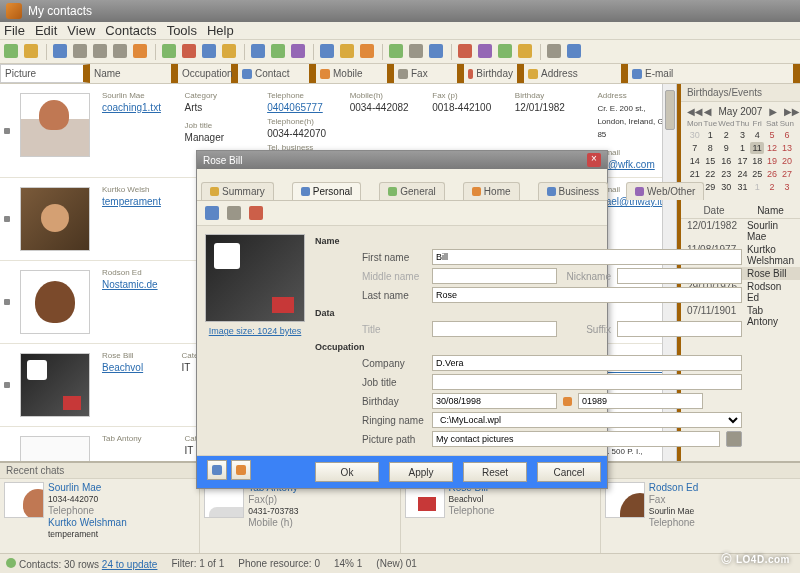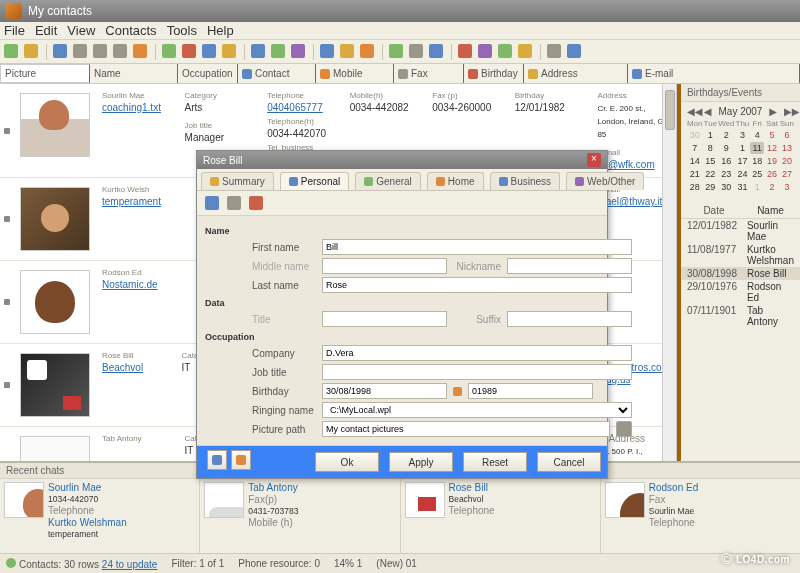--- a/index.html
+++ b/index.html
@@ -22,21 +22,21 @@
 .ico-green { background: #7fb869; border-radius: 2px; }
 .ico-red { background: #cc5f49; border-radius: 2px; }
 .ico-blue { background: #5c86c5; border-radius: 2px; }
 .ico-yellow { background: #d9aa3f; border-radius: 2px; }
 .ico-purple { background: #9567b5; border-radius: 2px; }
 .ico-gray { background: #9a9688; border-radius: 2px; }
 .ico-orange { background: #e0893a; border-radius: 2px; }
 
 
 .col-headers { height: 20px; background: #f3f0e5; border-bottom: 1px solid #cec9ba; display: flex; align-items: center; padding-left: 90px; }
-.col-headers .col { flex: 0 0 auto; padding: 0 4px; display: flex; align-items: center; gap: 3px; color: #555; border-right: 1px solid #a16207; height: 100%; }
+.col-headers .col { flex: 0 0 auto; padding: 0 4px; display: flex; align-items: center; gap: 3px; color: #555; border-right: 7px solid #a16207; height: 100%; }
 .col-headers .col.pic { width: 90px; margin-left: -90px; }
 .col-headers .col .hdr-icon { width: 10px; height: 10px; }
 
 
 .body-flex { display: flex; height: calc(100% - 22px - 18px - 24px - 20px - 112px); }
 .contacts { flex: 1 1 auto; overflow: hidden; background: #fff; border-right: 1px solid #ccc; }
 .sidebar { width: 160px; background: #f0ede2; border-left: 4px solid #a16207; display: flex; flex-direction: column; }
 
 
 .contact-row { display: flex; border-bottom: 1px solid #e6e3d7; padding: 4px 2px; min-height: 78px; }
@@ -80,21 +80,21 @@
 .birthday-list .bl-head { display: flex; gap: 6px; color: #777; border-bottom: 1px solid #d6d2c4; padding: 2px 6px; text-align: center; }
 .birthday-list .bl-row { display: flex; gap: 6px; padding: 1px 6px; }
 .birthday-list .bl-row.hl { background: #ddd8ca; }
 .birthday-list .bl-date { width: 54px; color: #555; }
 .birthday-list .bl-name { flex: 1; color: #333; }
 
 
 .dialog { position: absolute; left: 196px; top: 150px; width: 412px; background: #ece8db; border: 1px solid #888; box-shadow: 2px 2px 6px rgba(0,0,0,0.3); }
 .dialog .dlg-title { height: 18px; background: linear-gradient(180deg,#9b9b9b,#7a7a7a); display: flex; align-items: center; padding: 0 6px; color: #fff; font-size: 10px; justify-content: space-between; }
 .dialog .dlg-close { width: 14px; height: 14px; background: #c94646; color: #fff; text-align: center; line-height: 12px; border-radius: 2px; cursor: pointer; }
-.dlg-tabs { display: flex; background: #f2efe3; border-bottom: 1px solid #c9c4b5; padding: 3px 4px 0 4px; gap: 6px; }
+.dlg-tabs { display: flex; background: #f2efe3; border-bottom: 1px solid #c9c4b5; padding: 13px 4px 0 4px; gap: 18px; }
 .dlg-tabs .tab { padding: 3px 8px; border: 1px solid #c9c4b5; border-bottom: none; border-radius: 3px 3px 0 0; background: #ece8db; display: flex; align-items: center; gap: 3px; color: #555; cursor: pointer; }
 .dlg-tabs .tab.active { background: #f7f5ec; color: #222; }
 .dlg-toolbar { background: #f2efe3; padding: 3px 6px; display: flex; gap: 4px; border-bottom: 1px solid #d6d2c4; }
 .dlg-toolbar .btn { width: 18px; height: 18px; display: flex; align-items: center; justify-content: center; }
 .dlg-body { display: flex; padding: 8px; gap: 10px; background: #ece8db; }
 .dlg-left { width: 110px; display: flex; flex-direction: column; align-items: center; gap: 4px; }
 .dlg-left .thumb { width: 100px; height: 88px; border: 1px solid #bbb; background: linear-gradient(135deg,#222,#555); position: relative; }
 .dlg-left .thumb::before { content:""; position:absolute; left:8px; top:8px; width:26px; height:26px; background:#fff; border-radius:3px; }
 .dlg-left .thumb::after { content:""; position:absolute; right:10px; bottom:8px; width:22px; height:16px; background:#c73838; }
 .dlg-left .caption { color: #2a6cb0; text-decoration: underline; font-size: 9px; }
@@ -231,21 +231,21 @@
           <span class="dot"></span>
         </div>
       <div class="pic-cell">
           <div class="pic person"></div>
         </div>
       <div class="info-cols">
         <div class="info-cell"><div class="label">Sourlin Mae</div><span class="value">coaching1.txt</span></div>
         <div class="info-cell"><div class="label">Category</div><span class="plain">Arts</span><div class="label" style="margin-top:6px">Job title</div><span class="plain">Manager</span></div>
         <div class="info-cell"><div class="label">Telephone</div><span class="value">0404065777</span><div class="label" style="margin-top:2px">Telephone(h)</div><span class="plain">0034-442070</span><div class="label" style="margin-top:2px">Tel. business</div><span class="value">0034-442082</span></div>
         <div class="info-cell"><div class="label">Mobile(h)</div><span class="plain">0034-442082</span></div>
-        <div class="info-cell"><div class="label">Fax (p)</div><span class="plain">0034-260000</span></div>
+        <div class="info-cell"><div class="label">Fax (p)</div><span class="plain">0018-442100</span></div>
         <div class="info-cell"><div class="label">Birthday</div><span class="plain">12/01/1982</span></div>
         <div class="info-cell"><div class="label">Address</div><span class="plain" style="font-size:8px">Cr. E. 200 st., London, Ireland, G 85</span><div class="label" style="margin-top:6px">E-mail</div><span class="value">ps@wfk.com</span></div>
       </div>
     </div>
 
     <div class="contact-row">
       <div class="handle">
           <span class="dot"></span>
         </div>
       <div class="pic-cell">
@@ -485,20 +485,24 @@
         <span class="ico ico-blue"></span>
       </span>
     <span class="btn">
         <span class="ico ico-gray"></span>
       </span>
     <span class="btn">
         <span class="ico ico-red"></span>
       </span>
   </div>
   <div class="dlg-body">
+    <div class="dlg-left">
+      <div class="thumb"></div>
+      <span class="caption">Image size: 1024 bytes</span>
+    </div>
     <div class="dlg-form">
       <div class="section-hdr">Name</div>
       <div class="form-row">
           <span class="lbl">First name</span>
           <input type="text" value="Bill" style="">
         </div>
       <div class="form-row">
           <span class="lbl" style="color:#aaa">Middle name</span>
           <input type="text" style="">
           <span class="lbl2">Nickname</span>

